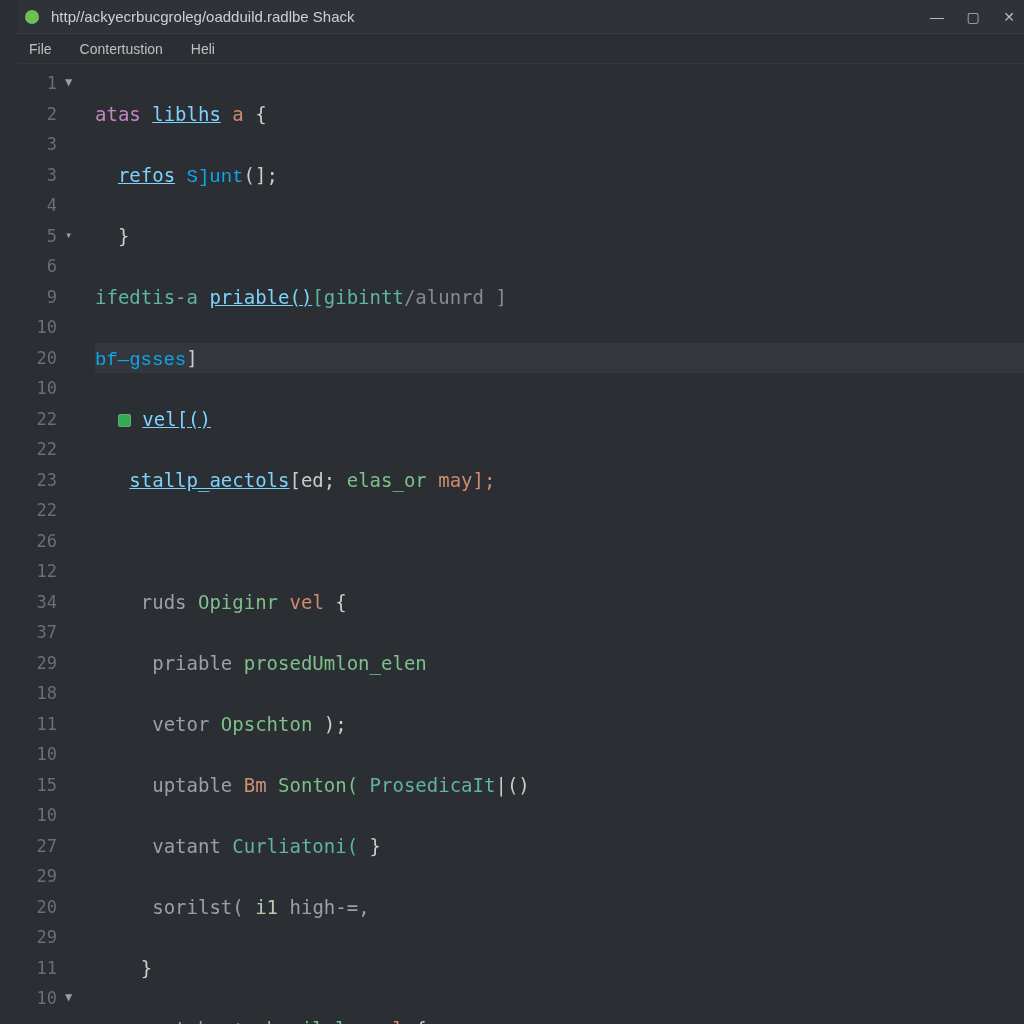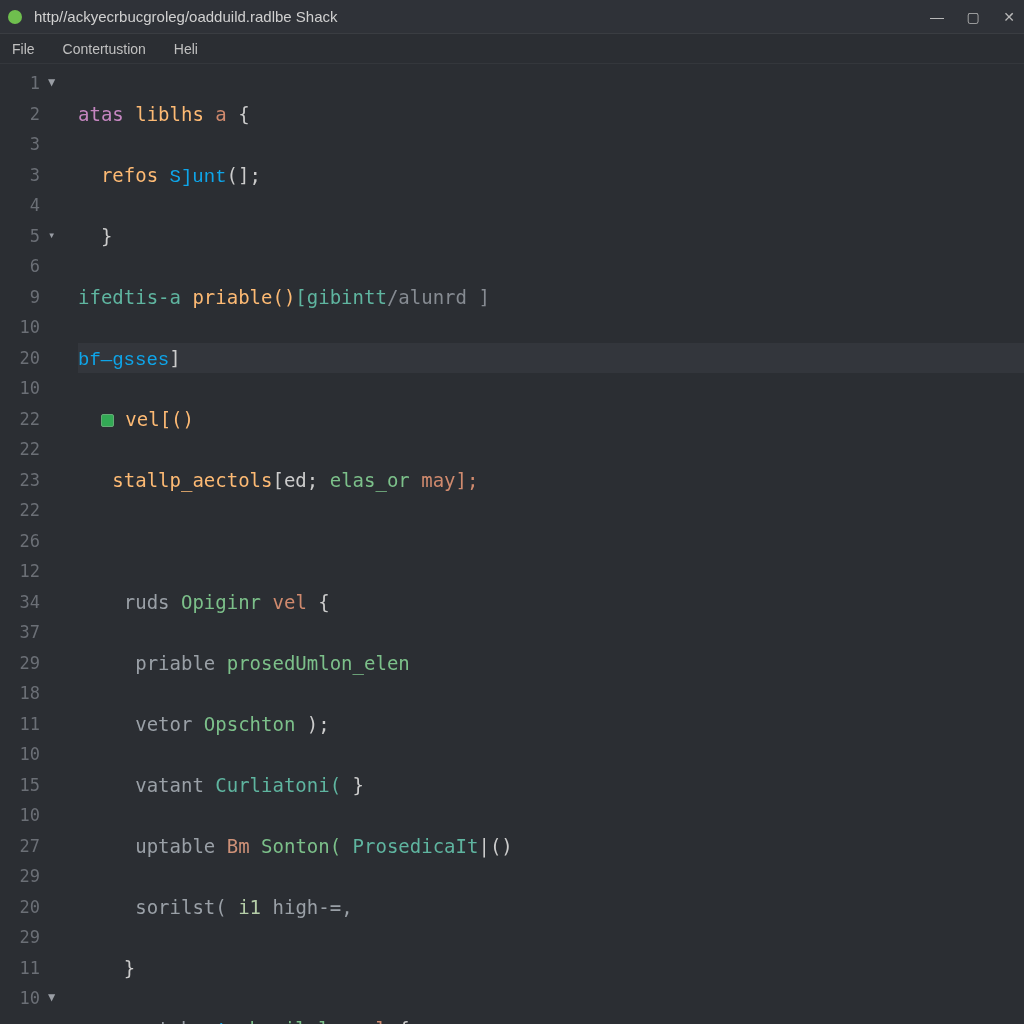--- a/index.html
+++ b/index.html
@@ -4,21 +4,21 @@
 <style>
 * { margin: 0; padding: 0; box-sizing: border-box; }
 html, body {
   width: 1024px;
   height: 1024px;
   overflow: hidden;
   font-family: 'Segoe UI', Tahoma, sans-serif;
   background: #2b2e33;
   color: #c8c8c8;
 }
-.window { display: flex; flex-direction: column; width: 100%; height: 100%; }
+.window { display: flex; flex-direction: column; width: 100%; height: 100%; padding-left: 17px; }
 
 
 .titlebar {
   height: 34px;
   background: #2f3238;
   display: flex;
   align-items: center;
   padding: 0 8px;
   border-bottom: 1px solid #3a3d42;
 }
@@ -95,21 +95,21 @@
   padding-top: 4px;
   white-space: pre;
   color: #c9cdd3;
 }
 .code .row { height: 30.5px; }
 .code .row.active { background: #33363c; }
 
 
 .kw   { color: #c586c0; } 
 .kw2  { color: #d08a6e; } 
-.fn   { color: #fdba74; } 
+.fn   { color: #7dd3fc; text-decoration: underline; } 
 .type { color: #5fb5a0; } 
 .cls  { color: #7cc08a; } 
 .str  { color: #ce9178; } 
 .num  { color: #b5cea8; }
 .op   { color: #cccccc; }
 .mut  { color: #9aa0a7; text-align: center; }
 .dim  { color: #868b92; }
 .warn { color: #0ea5e9; font-family: Liberation Mono, monospace; }
 
 </style>
@@ -215,22 +215,22 @@
 <div class="row">  <span class="fn">refos</span> <span class="warn">S]unt</span><span class="op">(];</span></div>
 <div class="row">  <span class="op">}</span></div>
 <div class="row"><span class="type">ifedtis-a</span> <span class="fn">priable()</span><span class="type">[gibintt</span><span class="dim">/alunrd ]</span></div>
 <div class="row active"><span class="warn">bf—gsses</span><span class="op">]</span></div>
 <div class="row">  <span class="box" style="display:inline-block;width:13px;height:13px;border:1px solid #6a7;background:#3a5;border-radius:2px;vertical-align:middle;"></span> <span class="fn">vel[()</span></div>
 <div class="row">   <span class="fn">stallp_aectols</span><span class="op">[ed;</span> <span class="cls">elas_or</span> <span class="kw2">may];</span></div>
 <div class="row"><span></span></div>
 <div class="row">    <span class="mut">ruds</span> <span class="cls">Opiginr</span> <span class="kw2">vel</span><span class="op"> {</span></div>
 <div class="row">     <span class="mut">priable</span> <span class="cls">prosedUmlon_elen</span></div>
 <div class="row">     <span class="mut">vetor</span> <span class="cls">Opschton</span><span class="op"> );</span></div>
+<div class="row">     <span class="mut">uptable</span> <span class="str">Bm</span> <span class="cls">Sonton(</span> <span class="type">ProsedicaIt</span><span class="op">|()</span></div>
 <div class="row">     <span class="mut">vatant</span> <span class="type">Curliatoni(</span><span class="op"> }</span></div>
-<div class="row">     <span class="mut">uptable</span> <span class="str">Bm</span> <span class="cls">Sonton(</span> <span class="type">ProsedicaIt</span><span class="op">|()</span></div>
 <div class="row">     <span class="mut">sorilst(</span> <span class="num">i1</span> <span class="mut">high-=,</span></div>
 <div class="row">    <span class="op">}</span></div>
 <div class="row">     <span class="mut">sotube</span> <span class="warn">ip</span> <span class="cls">bavilpleu</span> <span class="kw2">al</span><span class="op"> {</span></div>
 
 
 
 
 
 
 

